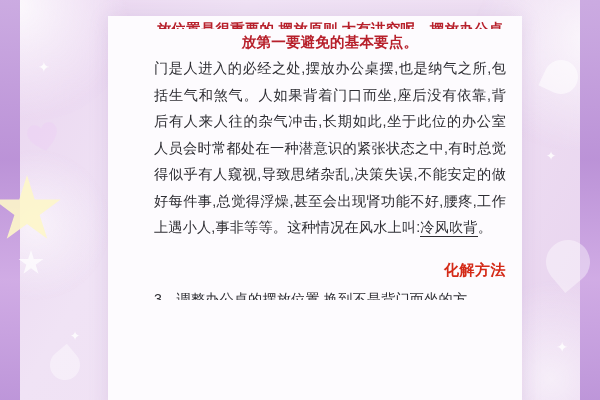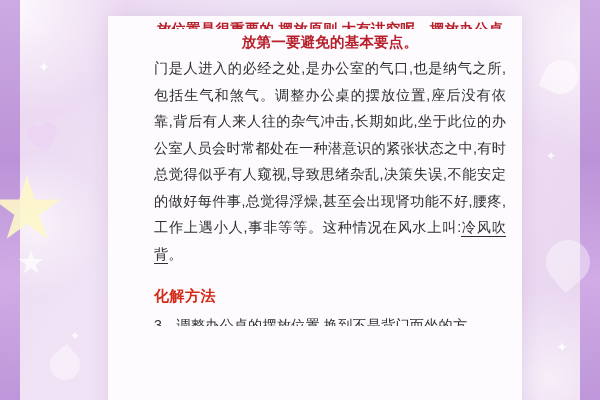--- a/index.html
+++ b/index.html
@@ -147,21 +147,21 @@
   .para-main {
     margin-top: 20px;
   }
   .term-underline {
     color: #2e2e33;
     border-bottom: 1px solid #2e2e33;
     padding-bottom: 1px;
   }
   .section-heading {
     margin: 20px 0 6px 0;
-    text-align: left;
+    text-align: right;
     color: #d42a17;
     font-size: 15px;
     font-weight: bold;
     letter-spacing: 0.5px;
   }
   .para-list {
     margin-top: 6px;
   }
   .cut {
     height: 14px;
@@ -191,21 +191,21 @@
   <div class="sparkle" style="right:32px;top:340px;font-size:14px;">✦</div>
 
   <div class="content">
     <div class="inner">
 
       <div class="lead-title">
         <span class="clipped">放位置是很重要的,摆放原则,大有讲究呢。摆放办公桌摆</span>
         <span>放第一要避免的基本要点。</span>
       </div>
 
-      <p class="body para-main"><span>门是人进入的必经之处,是办公室的气口,也是纳气之所,包括生气和煞气。调整办公桌的摆放位置,座后没有依靠,背后有人来人往的杂气冲击,长期如此,坐于此位的办公室人员会时常都处在一种潜意识的紧张状态之中,有时总觉得似乎有人窥视,导致思绪杂乱,决策失误,不能安定的做好每件事,总觉得浮燥,甚至会出现肾功能不好,腰疼,工作上遇小人,事非等等。这种情况在风水上叫:</span><span class="term-underline">冷风吹背</span><span>。</span></p>
+      <p class="body para-main"><span>门是人进入的必经之处,摆放办公桌摆,也是纳气之所,包括生气和煞气。人如果背着门口而坐,座后没有依靠,背后有人来人往的杂气冲击,长期如此,坐于此位的办公室人员会时常都处在一种潜意识的紧张状态之中,有时总觉得似乎有人窥视,导致思绪杂乱,决策失误,不能安定的做好每件事,总觉得浮燥,甚至会出现肾功能不好,腰疼,工作上遇小人,事非等等。这种情况在风水上叫:</span><span class="term-underline">冷风吹背</span><span>。</span></p>
 
       <h3 class="section-heading">化解方法</h3>
 
       <p class="body para-list cut">3、调整办公桌的摆放位置,换到不是背门而坐的方</p>
 
     </div>
   </div>
 
 </div>
 

